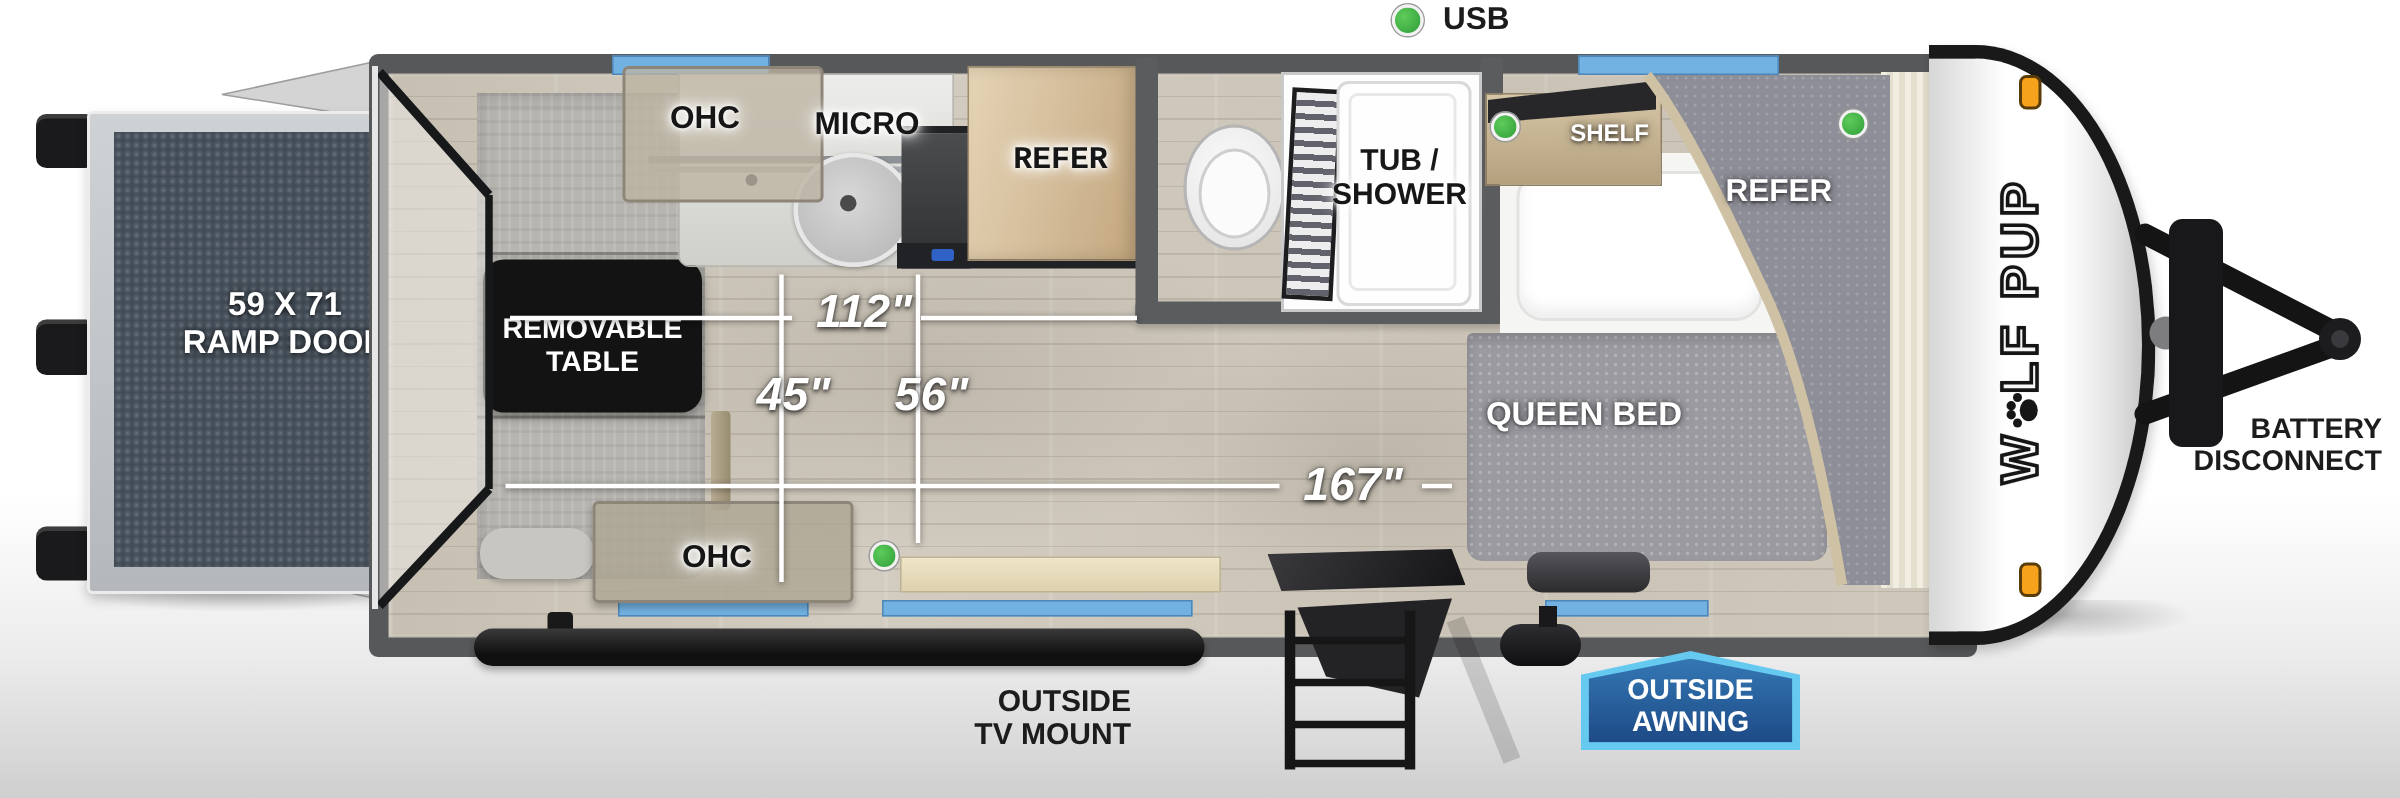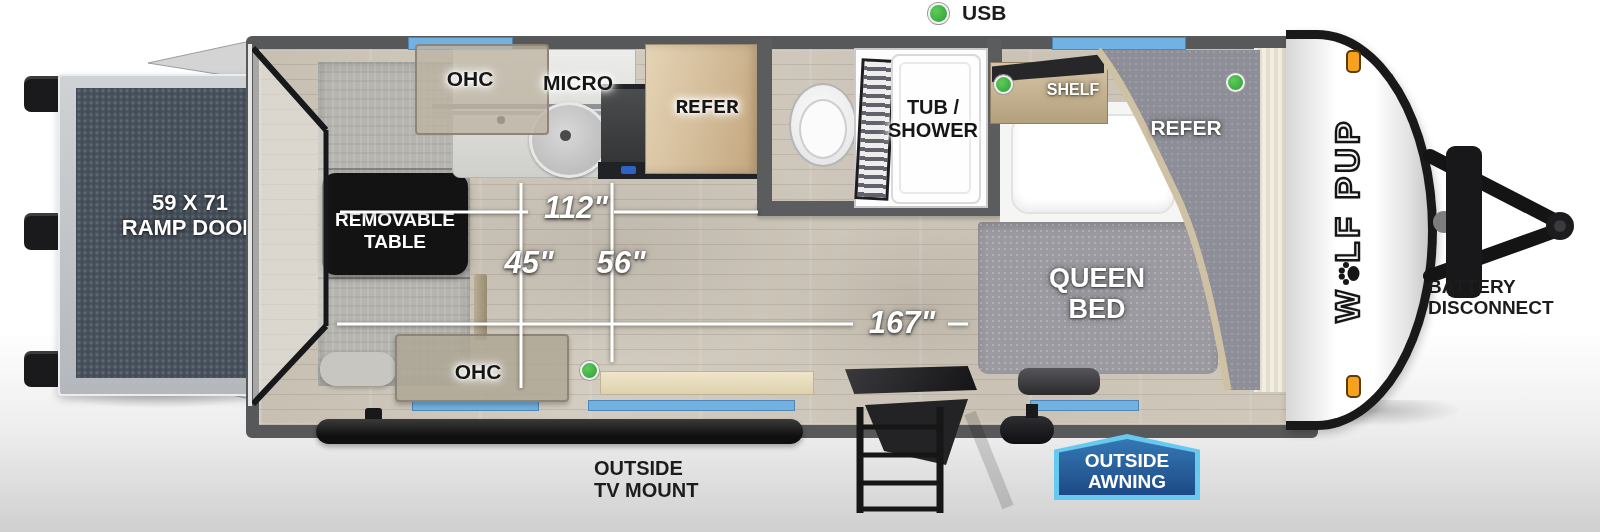--- a/index.html
+++ b/index.html
@@ -8,21 +8,21 @@
     position:relative; width:1600px; height:532px; overflow:hidden;
     background:linear-gradient(180deg,#ffffff 0%,#ffffff 62%,#ececec 82%,#cfcfcf 100%);
   }
   .abs{position:absolute;}
   .glow-dark{color:#161616;font-weight:700;text-align:center;
     text-shadow:0 0 3px #fff,0 0 6px #fff,0 0 10px #fff,0 0 14px rgba(255,255,255,.95);}
   .glow-white{color:#fff;font-weight:700;text-align:center;
     text-shadow:0 0 4px rgba(0,0,0,.45),0 1px 2px rgba(0,0,0,.4),0 0 9px rgba(0,0,0,.25);}
   .dim-label{color:#fff;font-weight:800;font-style:italic;font-size:31px;text-align:center;
     text-shadow:0 2px 3px rgba(0,0,0,.5),0 0 6px rgba(0,0,0,.35),0 0 2px rgba(0,0,0,.5);}
-  .plain-dark{color:#1c1c1c;font-weight:600;text-align:left;}
+  .plain-dark{color:#1c1c1c;font-weight:600;text-align:right;}
   .usb-dot{width:15px;height:15px;border-radius:50%;
     background:radial-gradient(circle at 35% 35%,#5ecb5a,#2f9e38);
     border:2px solid #f2f2f2; box-shadow:0 0 0 1px #9a9a9a;}
   .floor-tex{
     background-color:#cbc4b8;
     background-image:
       repeating-linear-gradient(180deg, rgba(110,100,88,.18) 0 1px, transparent 1px 15px),
       repeating-linear-gradient(90deg, rgba(255,255,255,.10) 0 3px, transparent 3px 110px),
       linear-gradient(90deg,#c6bfb2,#d3ccc0 30%,#c9c2b5 70%,#cfc8bb);
   }
@@ -150,21 +150,21 @@
 
   <div class="abs glow-dark" style="left:430px;top:67px;width:80px;font-size:21px;">OHC</div>
   <div class="abs glow-dark" style="left:528px;top:71px;width:100px;font-size:21px;">MICRO</div>
   <div class="abs glow-dark" style="left:657px;top:96px;width:100px;font-size:21px;font-family:Liberation Mono, monospace;">REFER</div>
   <div class="abs glow-dark" style="left:873px;top:96px;width:120px;font-size:20px;line-height:23px;">
     <div>TUB /</div>
     <div>SHOWER</div>
   </div>
   <div class="abs glow-white" style="left:1023px;top:81px;width:100px;font-size:16px;">SHELF</div>
   <div class="abs glow-white" style="left:1136px;top:116px;width:100px;font-size:21px;">REFER</div>
-  <div class="abs glow-white" style="left:1017px;top:263px;width:160px;font-size:27px;">QUEEN BED</div>
+  <div class="abs glow-white" style="left:976px;top:263px;width:160px;font-size:22px;">QUEEN BED</div>
   <div class="abs glow-dark" style="left:438px;top:360px;width:80px;font-size:21px;">OHC</div>
 
   <div class="abs usb-dot" style="left:994px;top:75px;"></div>
   <div class="abs usb-dot" style="left:1226px;top:73px;"></div>
   <div class="abs usb-dot" style="left:580px;top:361px;"></div>
 
   <div class="abs" style="left:365px;top:408px;width:17px;height:14px;background:#191919;border-radius:3px;"></div>
   <div class="abs" style="left:316px;top:419px;width:487px;height:25px;background:linear-gradient(180deg,#3a3a3a,#0f0f0f 70%);border-radius:13px;box-shadow:0 3px 5px rgba(0,0,0,.3);"></div>
   <div class="abs plain-dark" style="left:594px;top:457px;width:160px;font-size:20px;line-height:22px;">
     <div>OUTSIDE</div>

